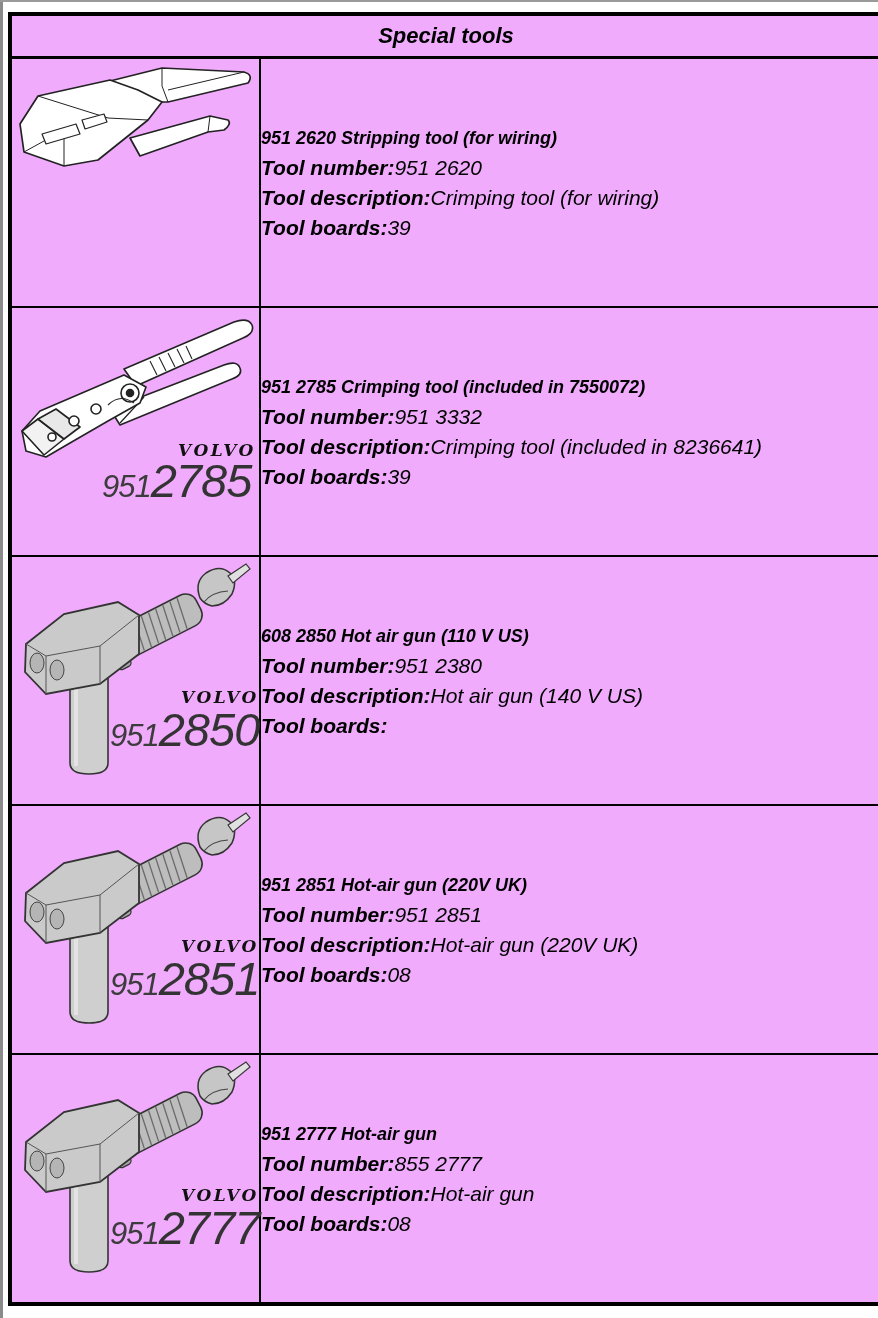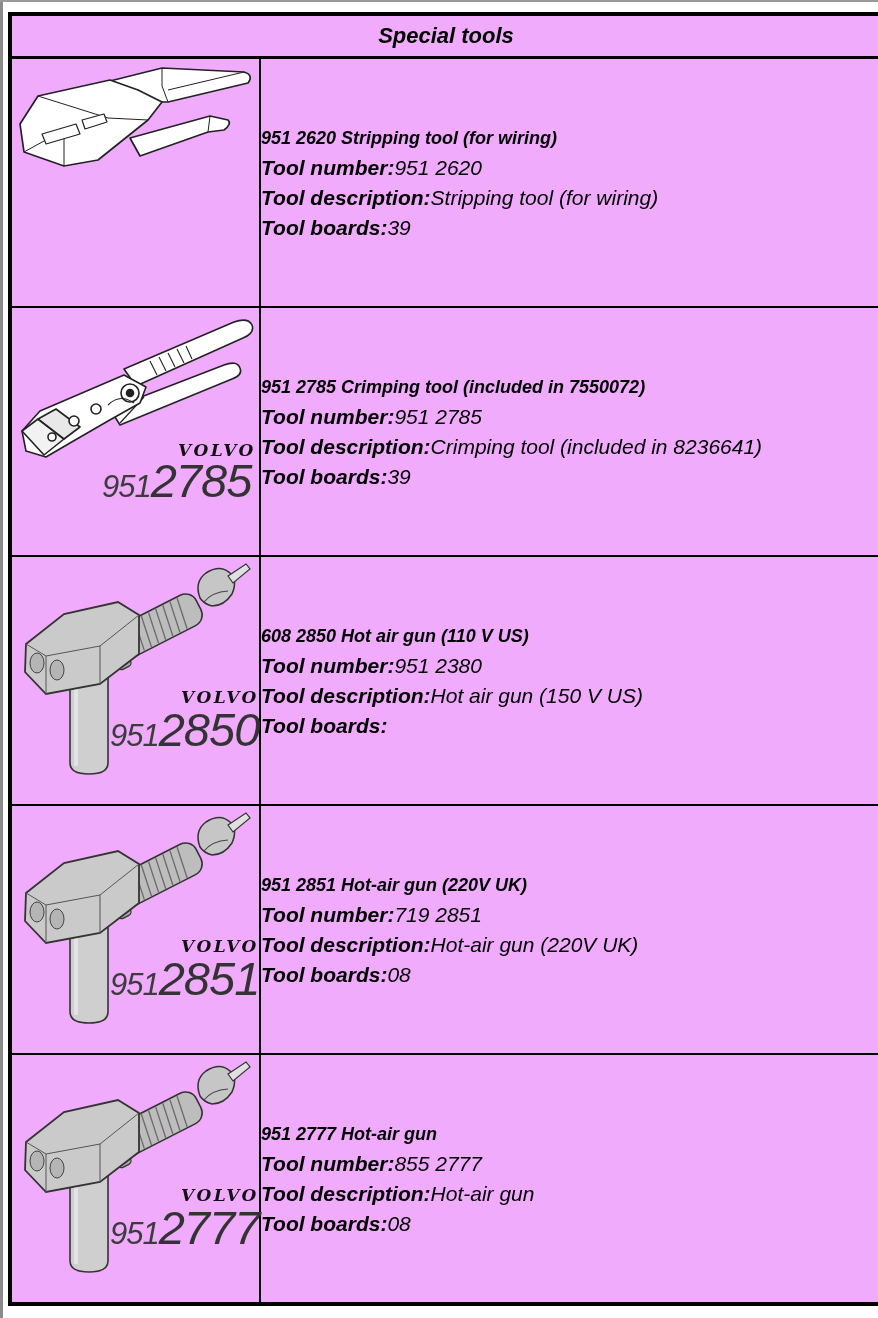--- a/index.html
+++ b/index.html
@@ -127,21 +127,21 @@
             <path d="M30 74 l34 -10 l4 10 l-34 10 Z" stroke-width="1.2"></path>
             <path d="M70 60 l22 -6 l3 8 l-22 7 Z" stroke-width="1.2"></path>
             <path d="M118 78 L198 56 L216 60 Q220 64 212 70 L196 72 L128 96 Z"></path>
             <path d="M198 56 L196 72" stroke-width="1" fill="none"></path>
           </g>
         </svg>
       </td>
       <td class="text-cell">
         <div class="tool-title">951 2620 Stripping tool (for wiring)</div>
         <div class="field"><span class="field-label">Tool number:</span><span class="field-value">951 2620</span></div>
-        <div class="field"><span class="field-label">Tool description:</span><span class="field-value">Stripping tool (for wiring)</span></div>
+        <div class="field"><span class="field-label">Tool description:</span><span class="field-value">Crimping tool (for wiring)</span></div>
         <div class="field"><span class="field-label">Tool boards:</span><span class="field-value">39</span></div>
       </td>
     </tr>
 
     <tr>
       <td class="img-cell">
         <svg class="fig" viewBox="0 0 250 245">
           <g fill="#ffffff" stroke="#222222" stroke-width="1.6" stroke-linejoin="round">
             <path d="M112 60 L222 13 Q236 8 240 16 Q243 24 231 29 L124 77 Z"></path>
             <path d="M138 52 l7 14 M147 48 l7 14 M156 44 l7 14 M165 40 l7 14 M174 37 l6 13" stroke-width="1.1" fill="none"></path>
@@ -156,21 +156,21 @@
             <circle cx="118" cy="84" r="9"></circle>
             <circle cx="118" cy="84" r="3.5" fill="#222222"></circle>
             <path d="M96 96 Q108 84 122 94" fill="none" stroke-width="1.1"></path>
           </g>
           <text class="volvo-text" x="205" y="147" text-anchor="middle">VOLVO</text>
           <text x="90" y="188"><tspan class="num-small">951</tspan><tspan class="num-large">2785</tspan></text>
         </svg>
       </td>
       <td class="text-cell">
         <div class="tool-title">951 2785 Crimping tool (included in 7550072)</div>
-        <div class="field"><span class="field-label">Tool number:</span><span class="field-value">951 2785</span></div>
+        <div class="field"><span class="field-label">Tool number:</span><span class="field-value">951 3332</span></div>
         <div class="field"><span class="field-label">Tool description:</span><span class="field-value">Crimping tool (included in 8236641)</span></div>
         <div class="field"><span class="field-label">Tool boards:</span><span class="field-value">39</span></div>
       </td>
     </tr>
 
     <tr>
       <td class="img-cell">
         <svg class="fig" viewBox="0 0 250 245">
           <path d="M58 120 L58 205 Q58 216 77 216 Q96 216 96 205 L96 120 Z" fill="#cfcfcf" stroke="#333333" stroke-width="1.6"></path>
           <path d="M64 130 L64 208" stroke="#e3e3e3" stroke-width="4" fill="none"></path>
@@ -196,21 +196,21 @@
           <path d="M14 86 L34 98 L34 136 M34 98 L88 88 L88 126 M88 88 L127 57" fill="none" stroke="#555555" stroke-width="1"></path>
           <ellipse cx="25" cy="105" rx="7" ry="10" fill="#b5b5b5" stroke="#444444" stroke-width="1"></ellipse>
           <ellipse cx="45" cy="112" rx="7" ry="10" fill="#b5b5b5" stroke="#444444" stroke-width="1"></ellipse>
           <text class="volvo-text" x="208" y="145" text-anchor="middle">VOLVO</text>
           <text x="98" y="188"><tspan class="num-small">951</tspan><tspan class="num-large">2850</tspan></text>
         </svg>
       </td>
       <td class="text-cell">
         <div class="tool-title">608 2850 Hot air gun (110 V US)</div>
         <div class="field"><span class="field-label">Tool number:</span><span class="field-value">951 2380</span></div>
-        <div class="field"><span class="field-label">Tool description:</span><span class="field-value">Hot air gun (150 V US)</span></div>
+        <div class="field"><span class="field-label">Tool description:</span><span class="field-value">Hot air gun (140 V US)</span></div>
         <div class="field"><span class="field-label">Tool boards:</span><span class="field-value"></span></div>
       </td>
     </tr>
 
     <tr>
       <td class="img-cell">
         <svg class="fig" viewBox="0 0 250 245">
           <path d="M58 120 L58 205 Q58 216 77 216 Q96 216 96 205 L96 120 Z" fill="#cfcfcf" stroke="#333333" stroke-width="1.6"></path>
           <path d="M64 130 L64 208" stroke="#e3e3e3" stroke-width="4" fill="none"></path>
           <g transform="rotate(-27 110 95)">
@@ -234,21 +234,21 @@
           <path d="M14 86 L52 56 L106 44 L127 57 L127 96 L88 126 L34 136 L13 114 Z" fill="#cacaca" stroke="#333333" stroke-width="1.8"></path>
           <path d="M14 86 L34 98 L34 136 M34 98 L88 88 L88 126 M88 88 L127 57" fill="none" stroke="#555555" stroke-width="1"></path>
           <ellipse cx="25" cy="105" rx="7" ry="10" fill="#b5b5b5" stroke="#444444" stroke-width="1"></ellipse>
           <ellipse cx="45" cy="112" rx="7" ry="10" fill="#b5b5b5" stroke="#444444" stroke-width="1"></ellipse>
           <text class="volvo-text" x="208" y="145" text-anchor="middle">VOLVO</text>
           <text x="98" y="188"><tspan class="num-small">951</tspan><tspan class="num-large">2851</tspan></text>
         </svg>
       </td>
       <td class="text-cell">
         <div class="tool-title">951 2851 Hot-air gun (220V UK)</div>
-        <div class="field"><span class="field-label">Tool number:</span><span class="field-value">719 2851</span></div>
+        <div class="field"><span class="field-label">Tool number:</span><span class="field-value">951 2851</span></div>
         <div class="field"><span class="field-label">Tool description:</span><span class="field-value">Hot-air gun (220V UK)</span></div>
         <div class="field"><span class="field-label">Tool boards:</span><span class="field-value">08</span></div>
       </td>
     </tr>
 
     <tr>
       <td class="img-cell">
         <svg class="fig" viewBox="0 0 250 245">
           <path d="M58 120 L58 205 Q58 216 77 216 Q96 216 96 205 L96 120 Z" fill="#cfcfcf" stroke="#333333" stroke-width="1.6"></path>
           <path d="M64 130 L64 208" stroke="#e3e3e3" stroke-width="4" fill="none"></path>

